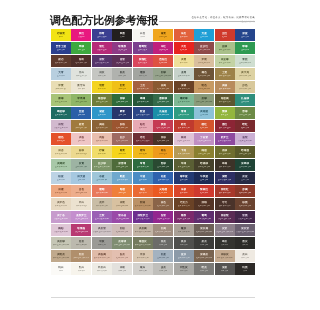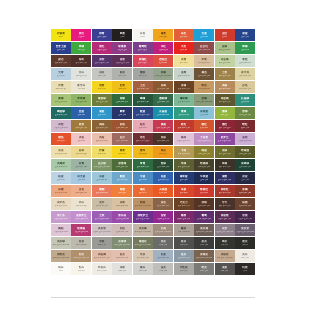--- a/index.html
+++ b/index.html
@@ -112,20 +112,28 @@
     height:0.5px;
     background:#d8d8d8;
   }
 </style>
 </head>
 <body>
 
 <div id="poster">
   <div class="sheet">
 
+    <div class="header">
+      <div class="title">调色配方比例参考海报</div>
+      <div class="sub-wrap">
+        <div class="subtitle">色彩千变万化，调色有法，配方有据，比例参考对照表</div>
+        <div class="subtitle2">COLOR MIXING FORMULA RATIO REFERENCE POSTER / 调色配方比例参考</div>
+      </div>
+      <div class="rule"></div>
+    </div>
 
     <div class="grid" id="swatch-grid">
         <div class="swatch" style="background: rgb(242, 227, 19); color: rgb(90, 82, 8);">
           <div class="sw-name">柠檬黄</div>
           <div class="sw-formula">黄100</div>
         </div>
         <div class="swatch" style="background: rgb(232, 25, 127); color: rgb(255, 255, 255);">
           <div class="sw-name">玫红</div>
           <div class="sw-formula">品红100</div>
         </div>

